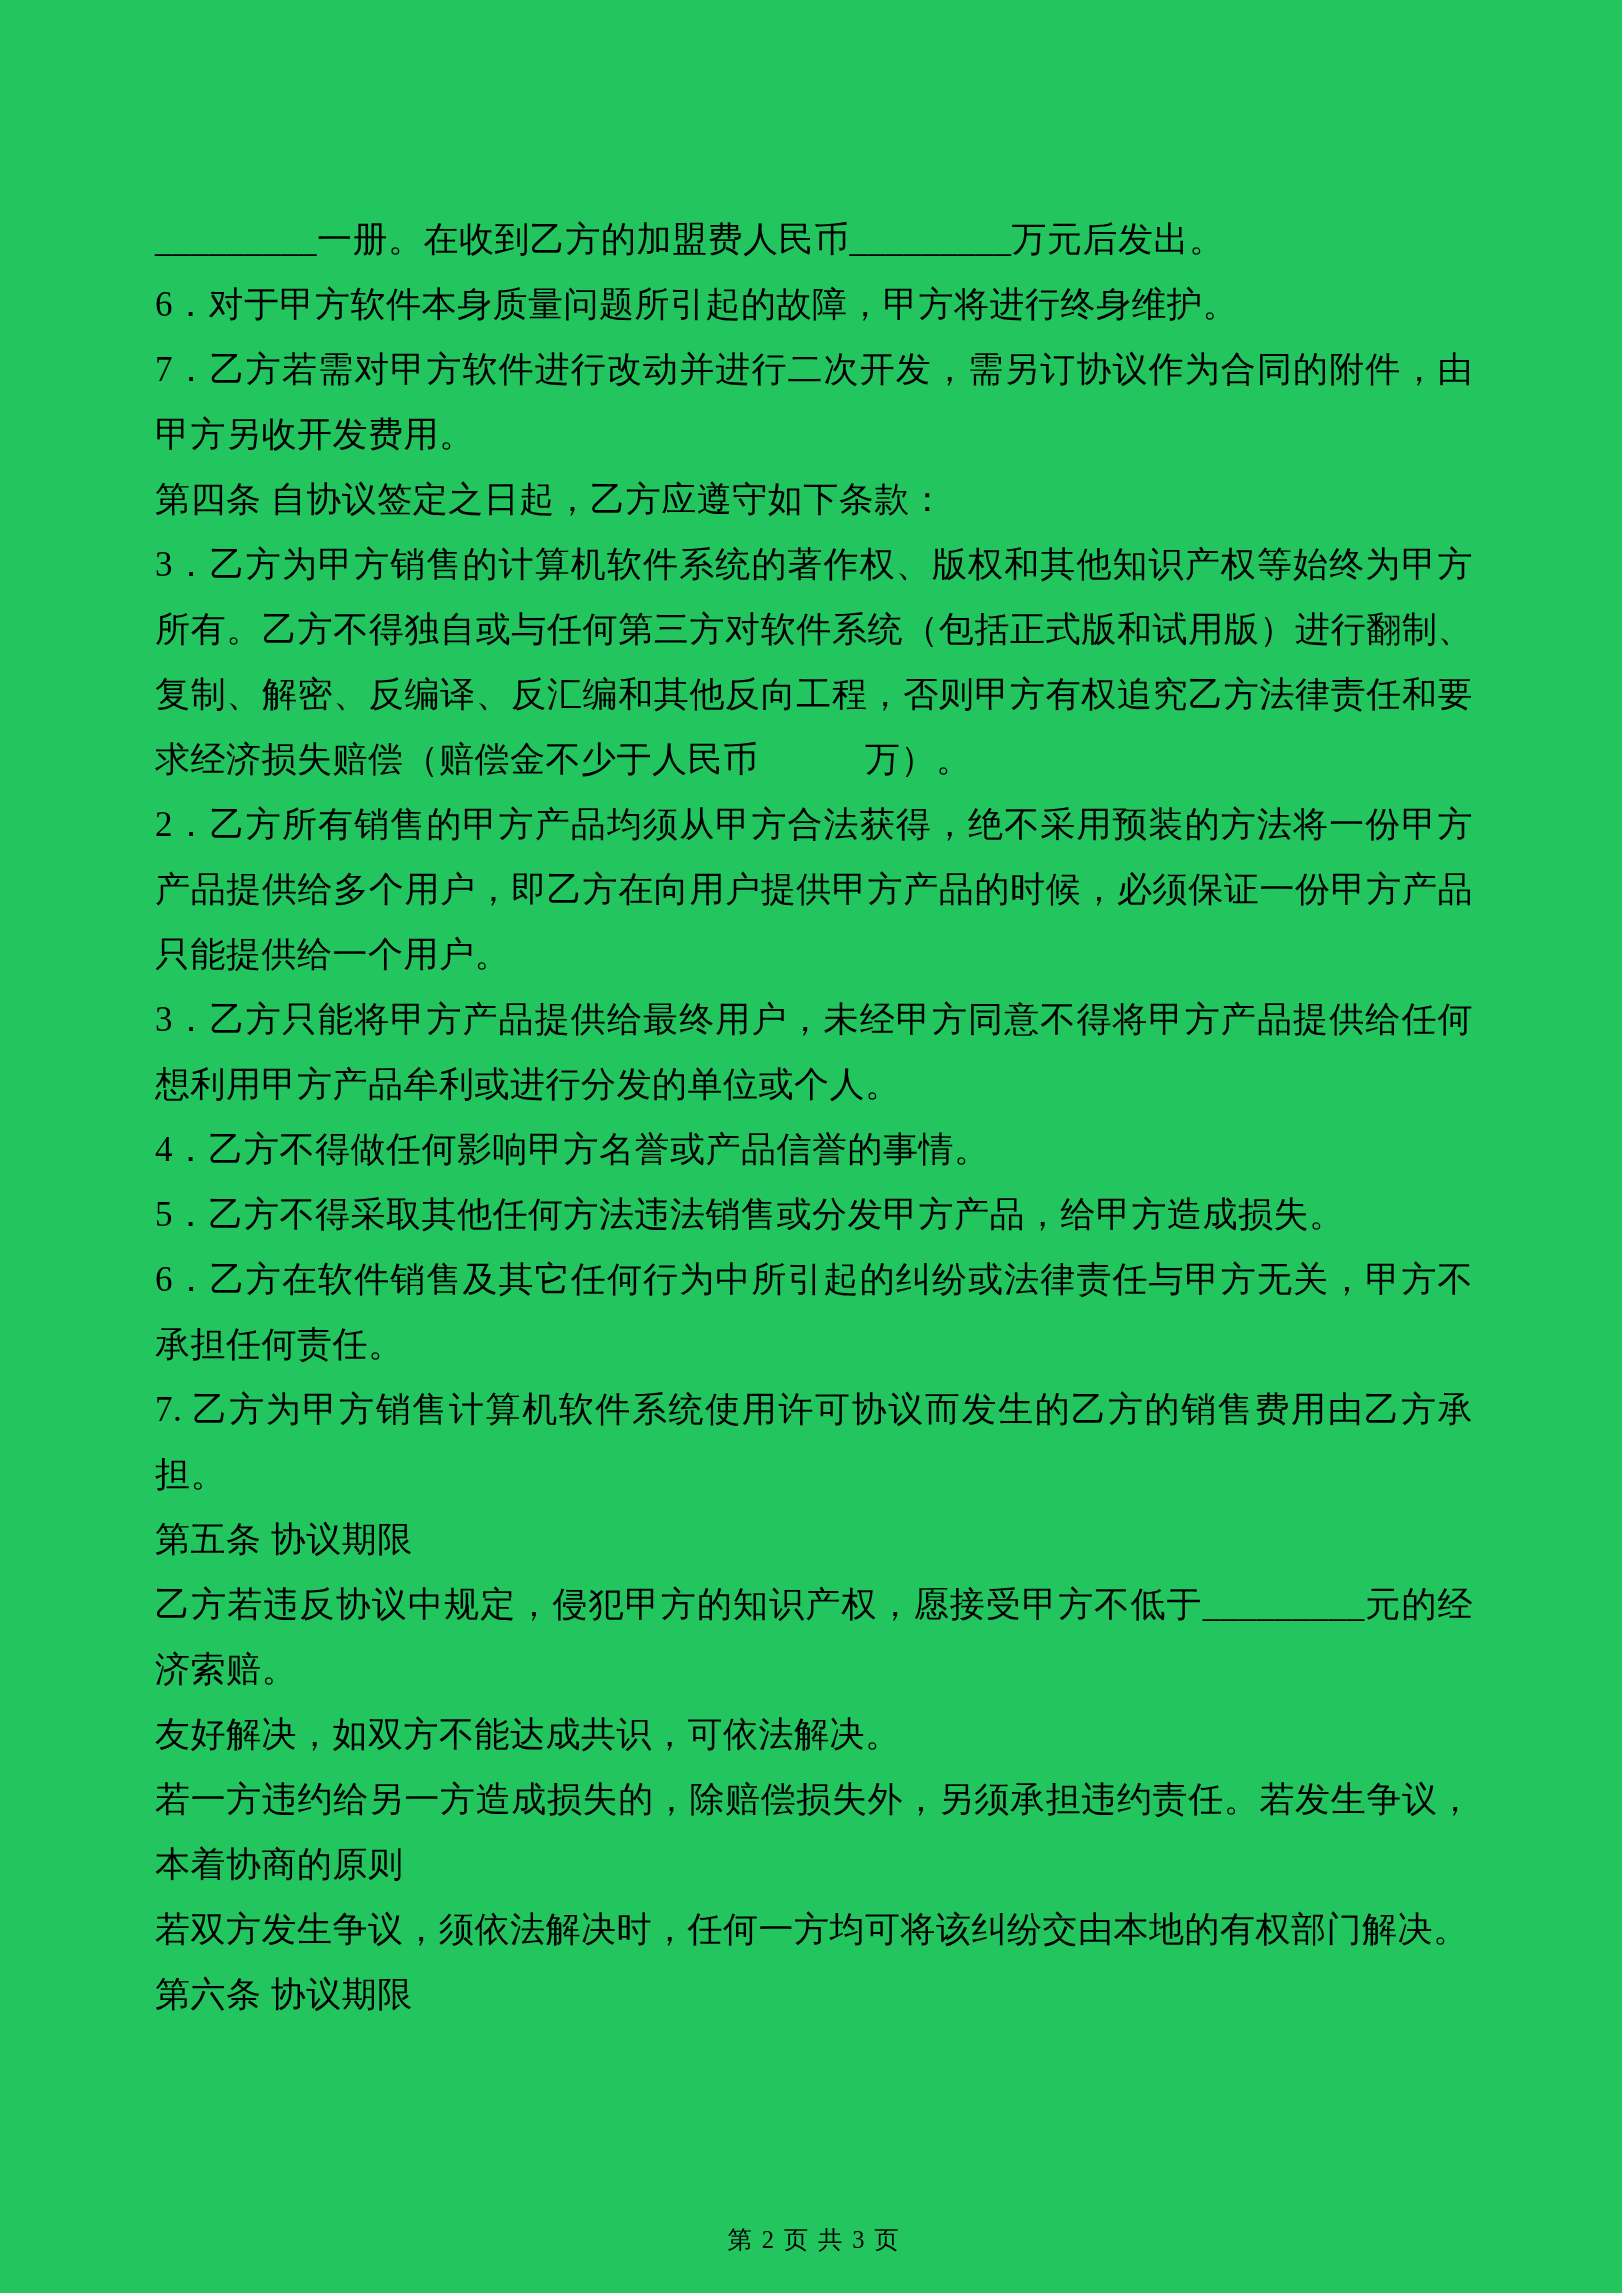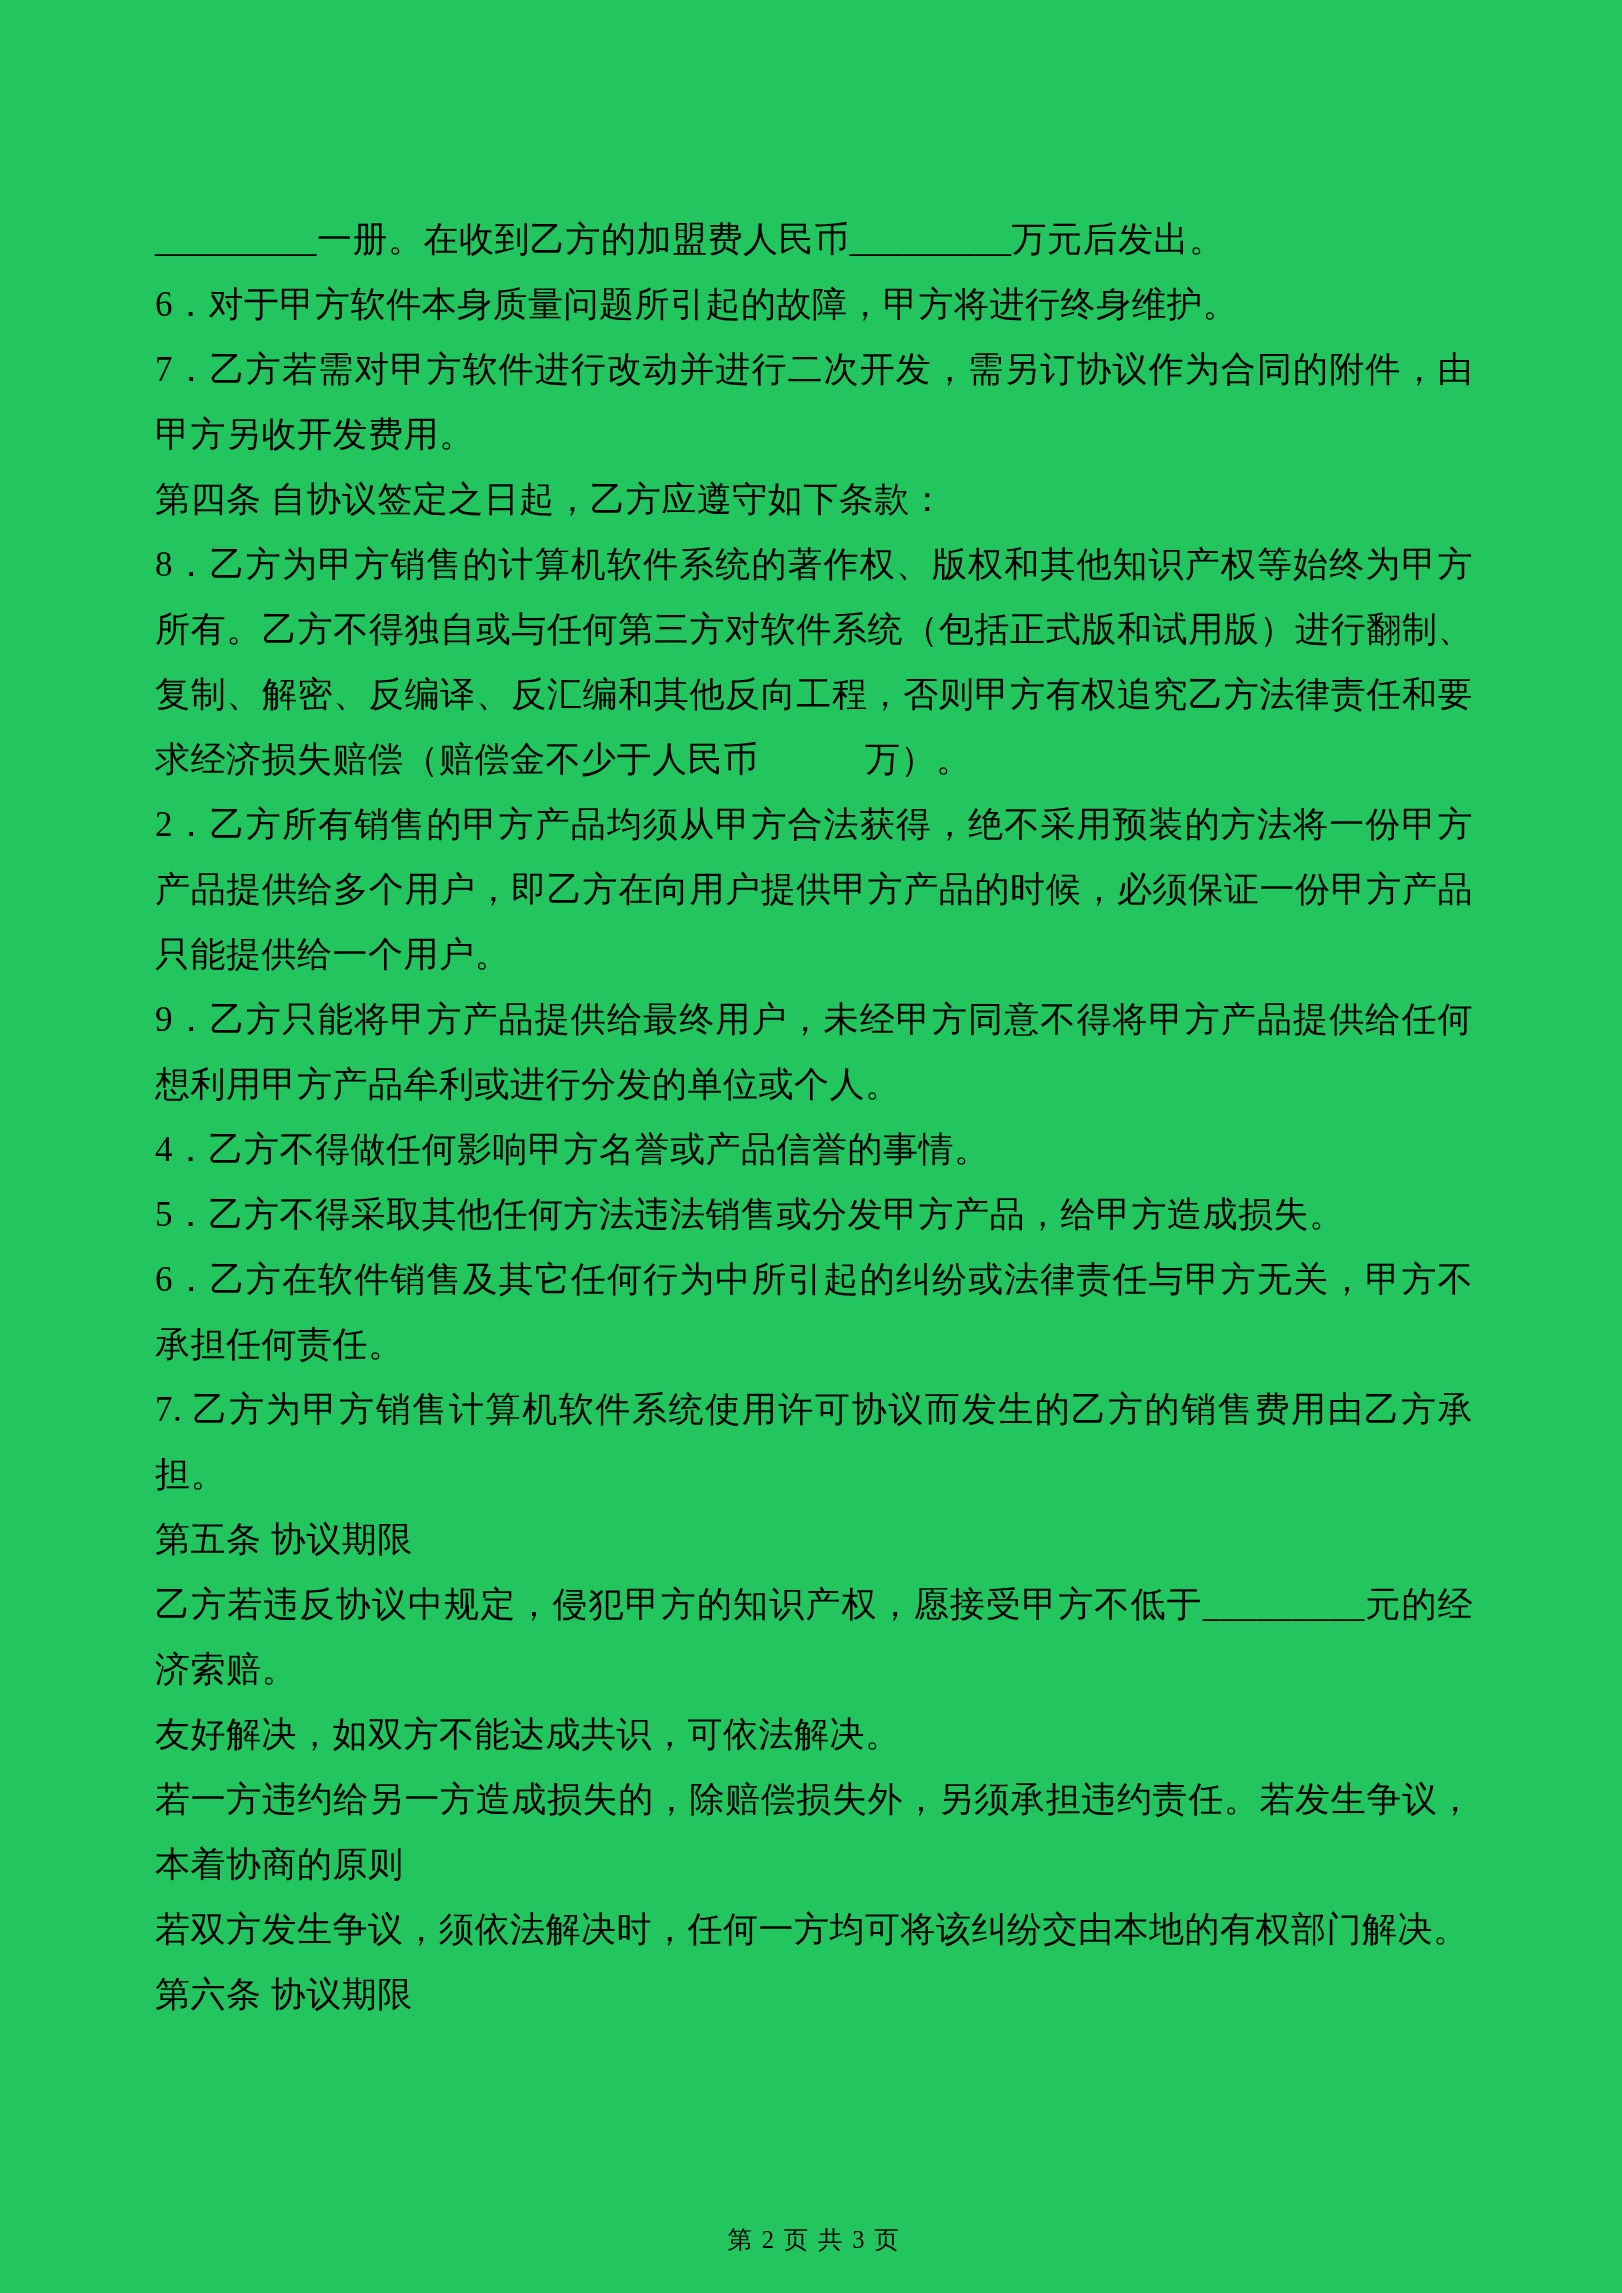--- a/index.html
+++ b/index.html
@@ -43,23 +43,23 @@
 </style>
 </head>
 <body>
 
 <div class="page">
   <div class="content">
     <p class="line">_________一册。在收到乙方的加盟费人民币_________万元后发出。</p>
     <p class="line">6．对于甲方软件本身质量问题所引起的故障，甲方将进行终身维护。</p>
     <p class="line">7．乙方若需对甲方软件进行改动并进行二次开发，需另订协议作为合同的附件，由甲方另收开发费用。</p>
     <p class="line">第四条 自协议签定之日起，乙方应遵守如下条款：</p>
-    <p class="line">8．乙方为甲方销售的计算机软件系统的著作权、版权和其他知识产权等始终为甲方所有。乙方不得独自或与任何第三方对软件系统（包括正式版和试用版）进行翻制、复制、解密、反编译、反汇编和其他反向工程，否则甲方有权追究乙方法律责任和要求经济损失赔偿（赔偿金不少于人民币　　　万）。</p>
+    <p class="line">3．乙方为甲方销售的计算机软件系统的著作权、版权和其他知识产权等始终为甲方所有。乙方不得独自或与任何第三方对软件系统（包括正式版和试用版）进行翻制、复制、解密、反编译、反汇编和其他反向工程，否则甲方有权追究乙方法律责任和要求经济损失赔偿（赔偿金不少于人民币　　　万）。</p>
     <p class="line">2．乙方所有销售的甲方产品均须从甲方合法获得，绝不采用预装的方法将一份甲方产品提供给多个用户，即乙方在向用户提供甲方产品的时候，必须保证一份甲方产品只能提供给一个用户。</p>
-    <p class="line">9．乙方只能将甲方产品提供给最终用户，未经甲方同意不得将甲方产品提供给任何想利用甲方产品牟利或进行分发的单位或个人。</p>
+    <p class="line">3．乙方只能将甲方产品提供给最终用户，未经甲方同意不得将甲方产品提供给任何想利用甲方产品牟利或进行分发的单位或个人。</p>
     <p class="line">4．乙方不得做任何影响甲方名誉或产品信誉的事情。</p>
     <p class="line">5．乙方不得采取其他任何方法违法销售或分发甲方产品，给甲方造成损失。</p>
     <p class="line">6．乙方在软件销售及其它任何行为中所引起的纠纷或法律责任与甲方无关，甲方不承担任何责任。</p>
     <p class="line">7. 乙方为甲方销售计算机软件系统使用许可协议而发生的乙方的销售费用由乙方承担。</p>
     <p class="line">第五条 协议期限</p>
     <p class="line">乙方若违反协议中规定，侵犯甲方的知识产权，愿接受甲方不低于_________元的经济索赔。</p>
     <p class="line">友好解决，如双方不能达成共识，可依法解决。</p>
     <p class="line">若一方违约给另一方造成损失的，除赔偿损失外，另须承担违约责任。若发生争议，本着协商的原则</p>
     <p class="line">若双方发生争议，须依法解决时，任何一方均可将该纠纷交由本地的有权部门解决。</p>
     <p class="line">第六条 协议期限</p>

